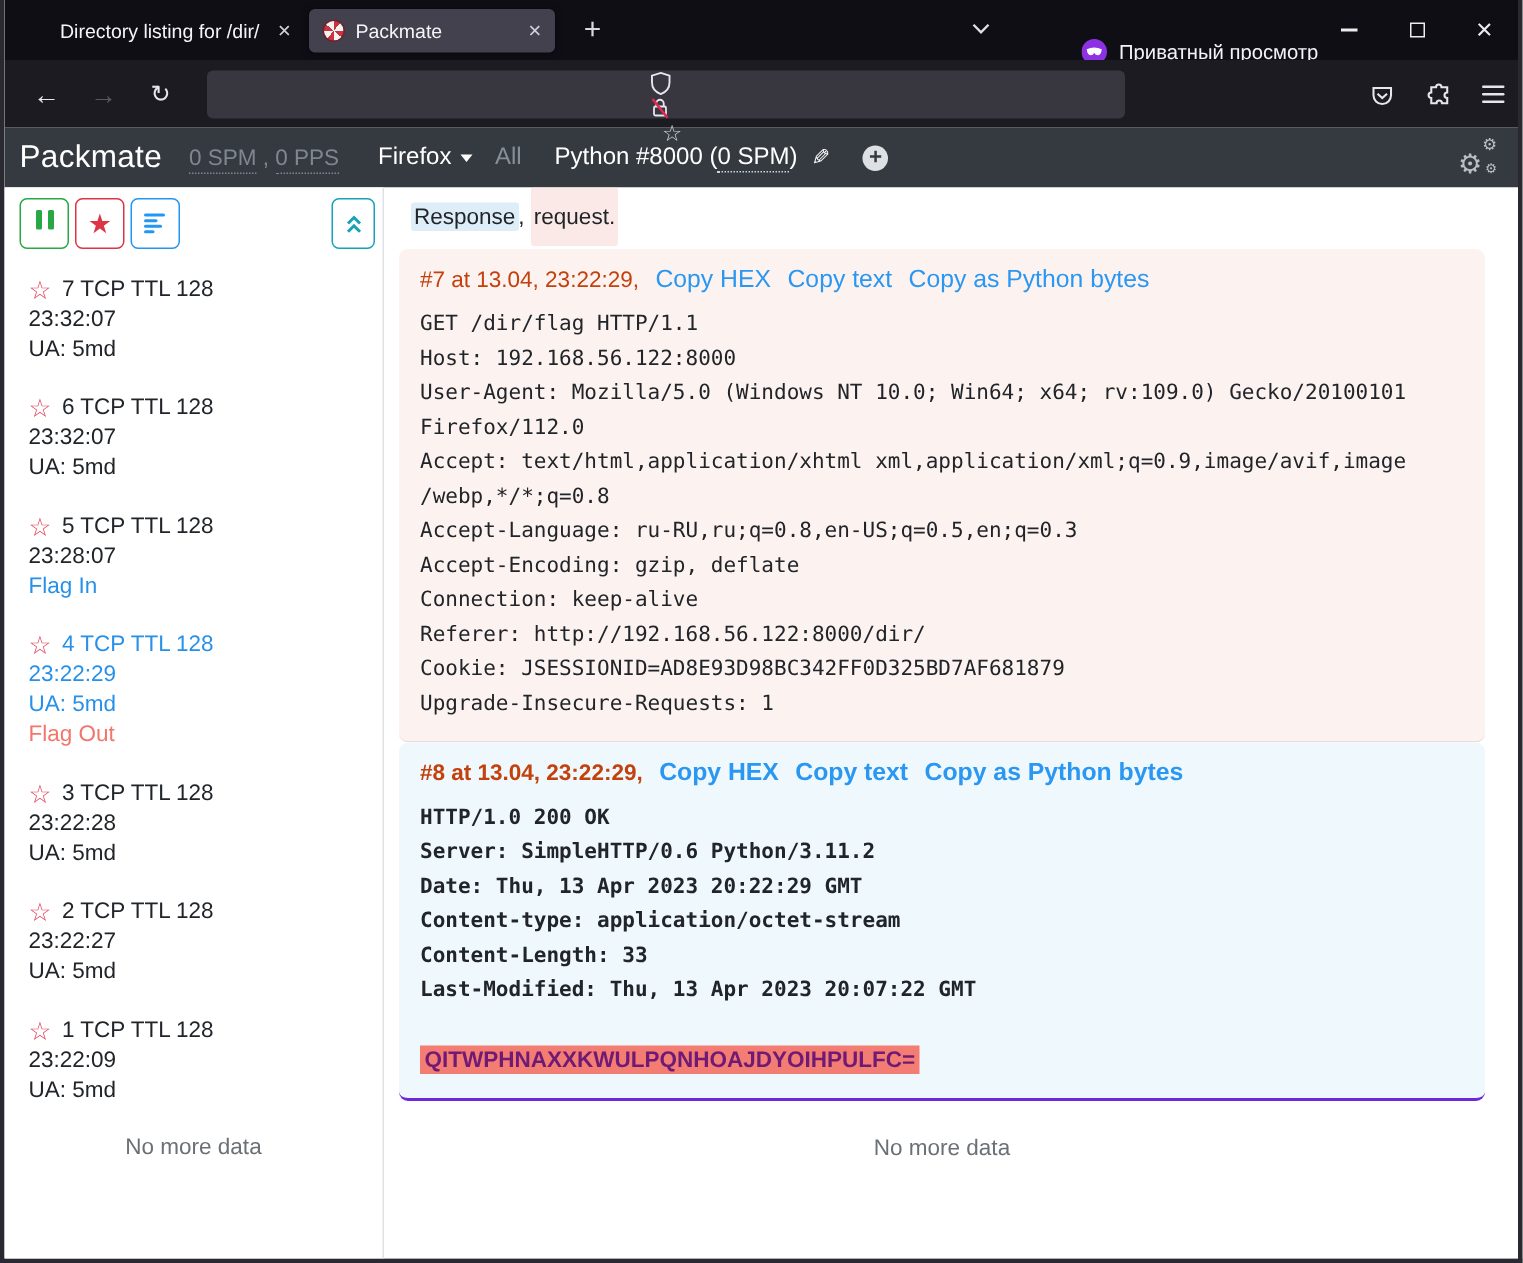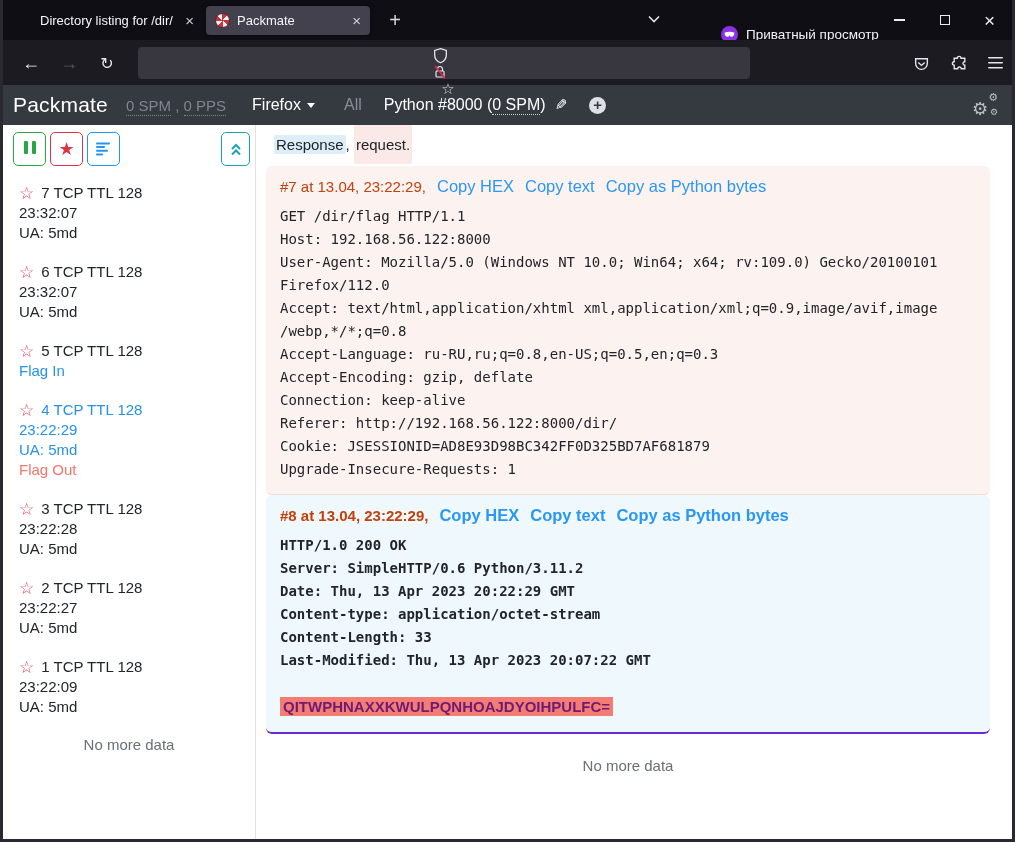--- a/index.html
+++ b/index.html
@@ -40,21 +40,21 @@
   .nav-right { position:absolute; top:11px; display:flex; align-items:center; justify-content:center; width:30px; height:24px; }
   .p-pocket { left:903px; } .p-puzzle { left:941px; } .p-menu { left:978px; }
 
   
   .appbar { height:40px; background:#343a40; display:flex; align-items:center; padding:0 14px 0 10px; }
   .brand { color:#fff; font-size:21px; font-weight:400; letter-spacing:.2px; }
   .stats { margin-left:18px; font-size:15px; color:#7f868d; }
   .dotted { border-bottom:1px dotted #7f868d; padding-bottom:1px; }
   .patterns { margin-left:26px; color:#fff; font-size:16px; display:flex; align-items:center; }
   .caret { display:inline-block; margin-left:6px; border-left:4px solid transparent; border-right:4px solid transparent; border-top:5px solid #fff; }
-  .all-link { margin-left:29px; color:#878f96; font-size:16px; }
+  .all-link { margin-left:15px; color:#878f96; font-size:16px; }
   .service { margin-left:22px; color:#fff; font-size:16px; }
   .service .dotted { border-bottom-color:#cfd4d8; }
   .pencil { margin-left:9px; color:#fff; font-size:15px; display:inline-block; transform:scaleX(-1); }
   .plus-circle { margin-left:22px; width:17px; height:17px; border-radius:50%; background:#dde1e4; display:flex; align-items:center; justify-content:center; }
   .pc-plus { color:#343a40; font-size:15px; font-weight:bold; line-height:1; margin-top:-1px; }
   .gears { margin-left:auto; position:relative; width:26px; height:22px; color:#b9bfc4; }
   .gears .g1 { position:absolute; left:0; bottom:-2px; font-size:18px; line-height:1; }
   .gears .g2 { position:absolute; right:0; top:-2px; font-size:11px; line-height:1; }
   .gears .g3 { position:absolute; right:0; bottom:-1px; font-size:9px; line-height:1; }
 
@@ -240,20 +240,21 @@
               <span class="entry-title">6 TCP TTL 128</span>
             </div>
           <div class="entry-time">23:32:07</div>
           <div class="entry-ua">UA: 5md</div>
         </div>
         <div class="entry">
           <div class="entry-line1">
               <span class="entry-star">☆</span>
               <span class="entry-title">5 TCP TTL 128</span>
             </div>
+          <div class="entry-time">23:28:07</div>
           <div class="entry-flag flag-in">Flag In</div>
         </div>
         <div class="entry selected">
           <div class="entry-line1">
               <span class="entry-star">☆</span>
               <span class="entry-title">4 TCP TTL 128</span>
             </div>
           <div class="entry-time">23:22:29</div>
           <div class="entry-ua">UA: 5md</div>
           <div class="entry-flag flag-out">Flag Out</div>

